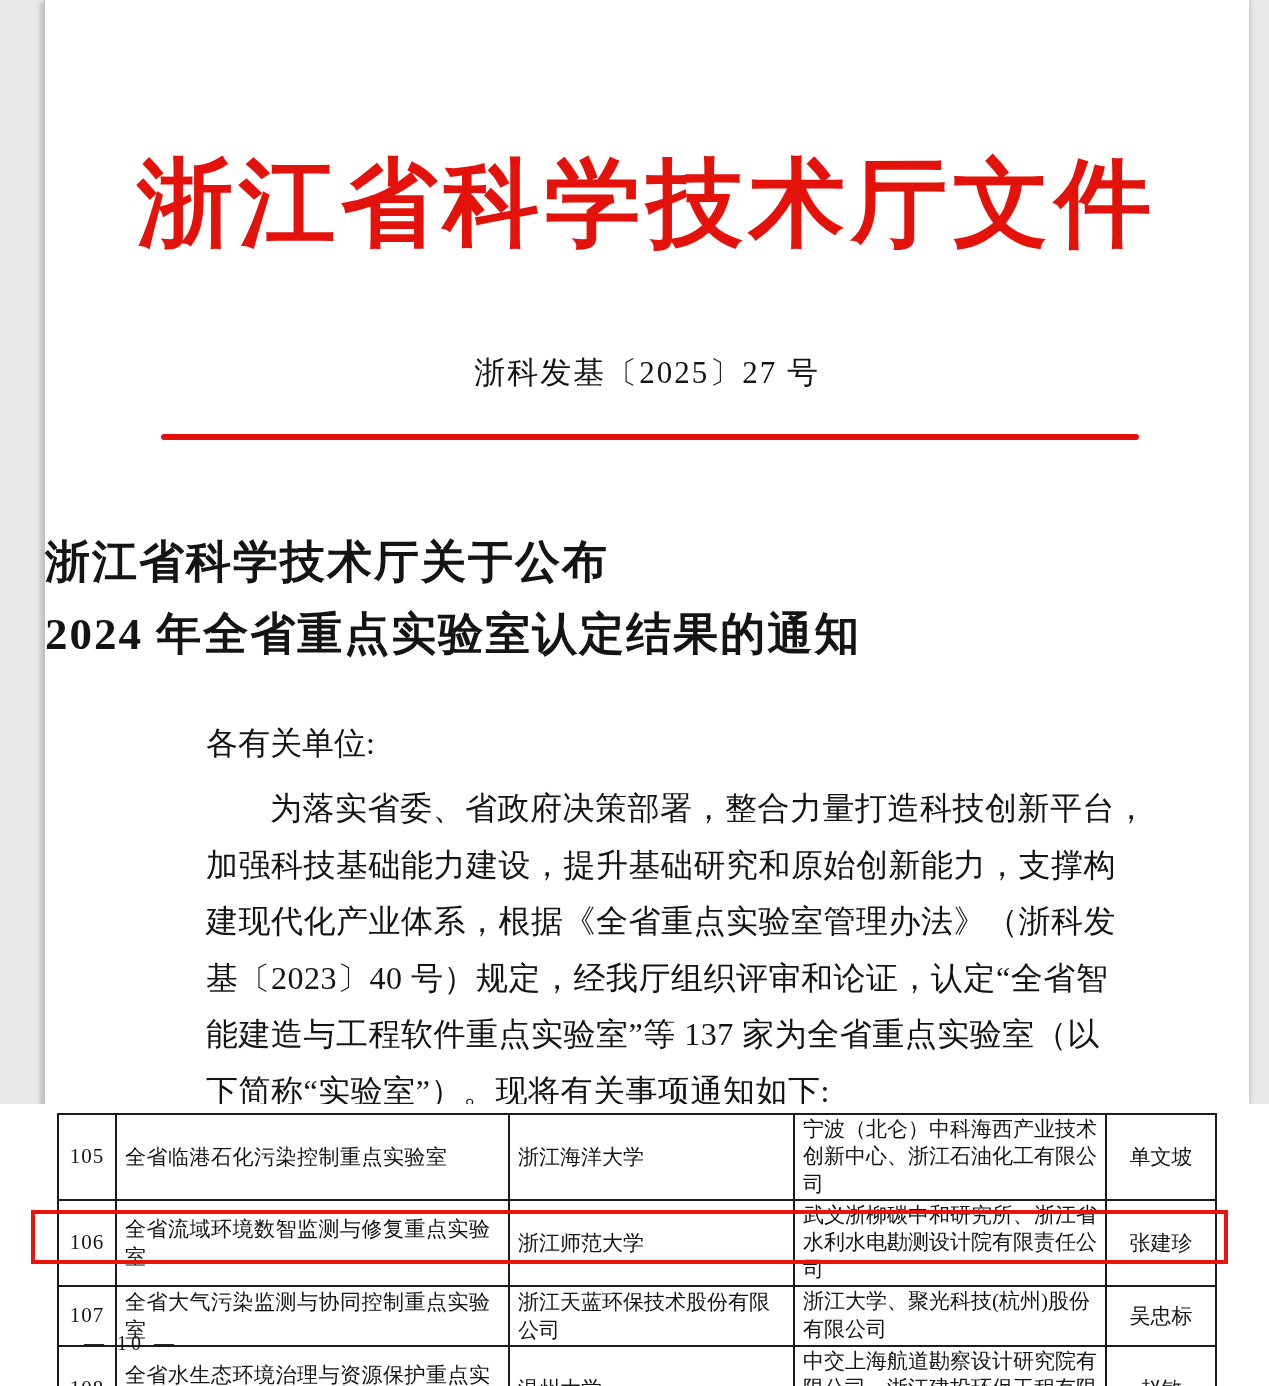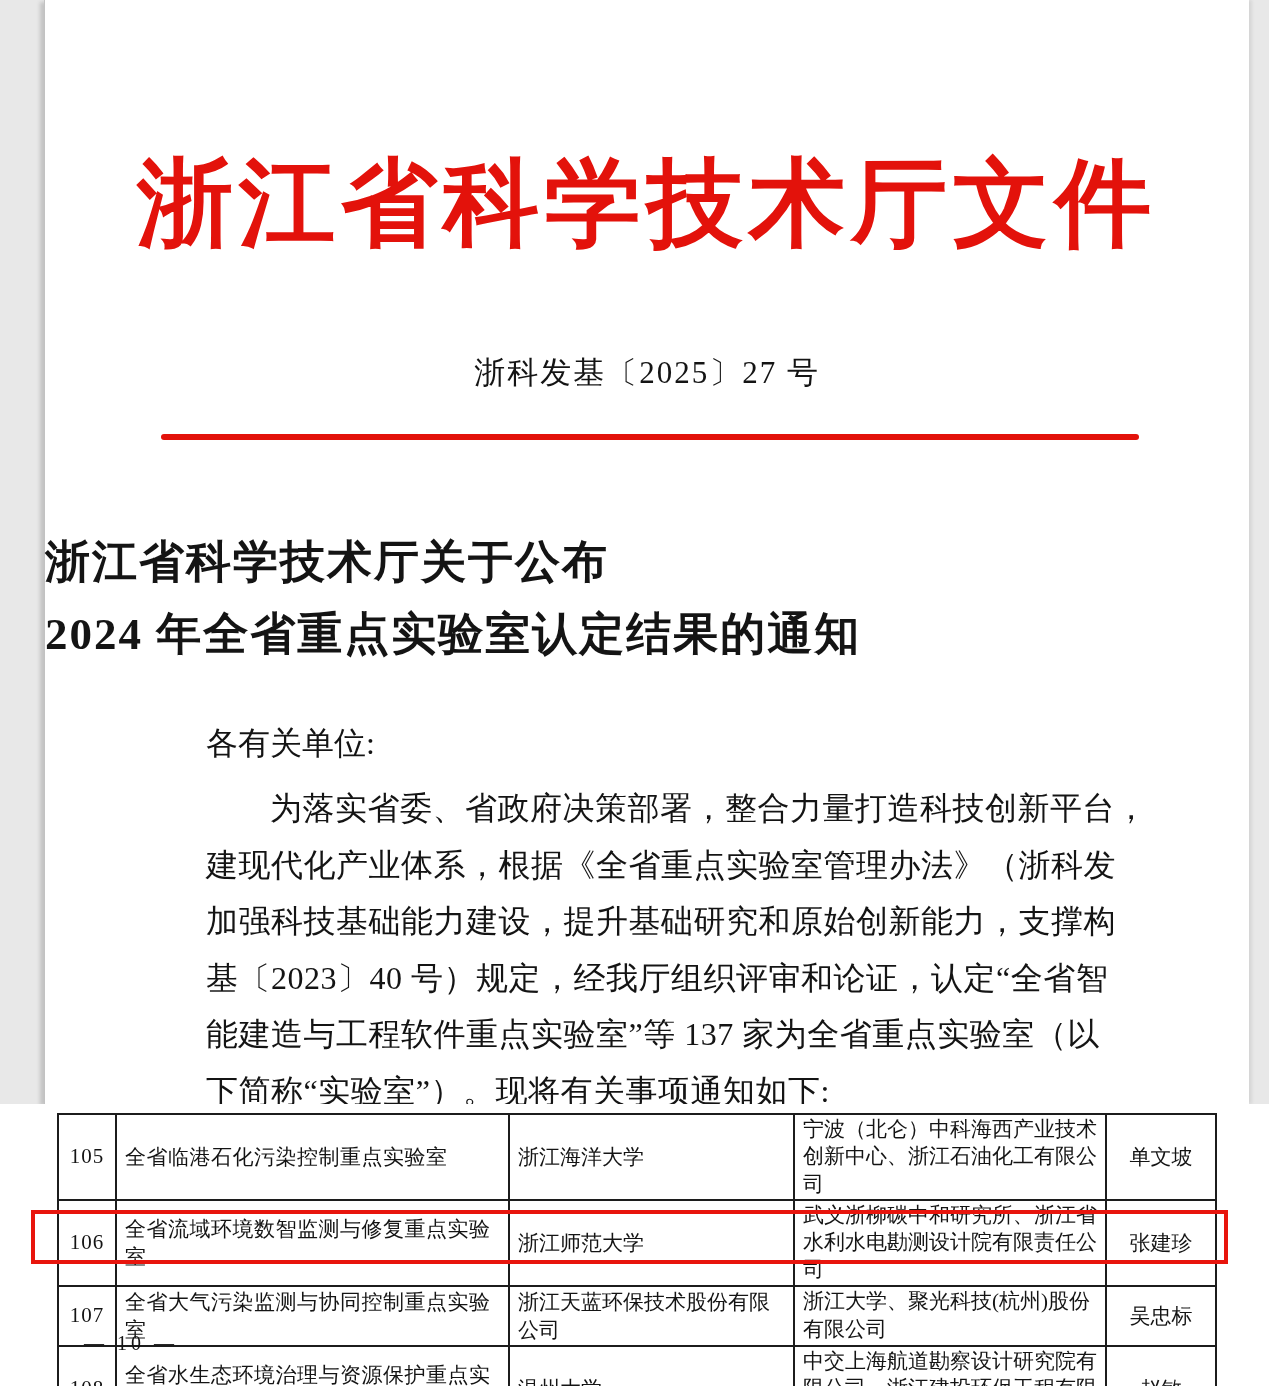--- a/index.html
+++ b/index.html
@@ -89,22 +89,22 @@
 
   <div class="page">
     <div class="red-header">浙江省科学技术厅文件</div>
     <div class="doc-number">浙科发基〔2025〕27 号</div>
     <div class="red-rule"></div>
     <div class="notice-title line1">浙江省科学技术厅关于公布</div>
     <div class="notice-title line2">2024 年全省重点实验室认定结果的通知</div>
     <div class="salutation">各有关单位:</div>
     <div class="body-lines">
       <div class="body-line indent">为落实省委、省政府决策部署，整合力量打造科技创新平台，</div>
+      <div class="body-line">加强科技基础能力建设，提升基础研究和原始创新能力，支撑构</div>
       <div class="body-line">建现代化产业体系，根据《全省重点实验室管理办法》（浙科发</div>
-      <div class="body-line">加强科技基础能力建设，提升基础研究和原始创新能力，支撑构</div>
       <div class="body-line">基〔2023〕40 号）规定，经我厅组织评审和论证，认定“全省智</div>
       <div class="body-line">能建造与工程软件重点实验室”等 137 家为全省重点实验室（以</div>
       <div class="body-line">下简称“实验室”）。现将有关事项通知如下:</div>
     </div>
   </div>
 
   <div class="table-section">
     <table class="lab-table">
       <colgroup>
         <col class="col-no">

